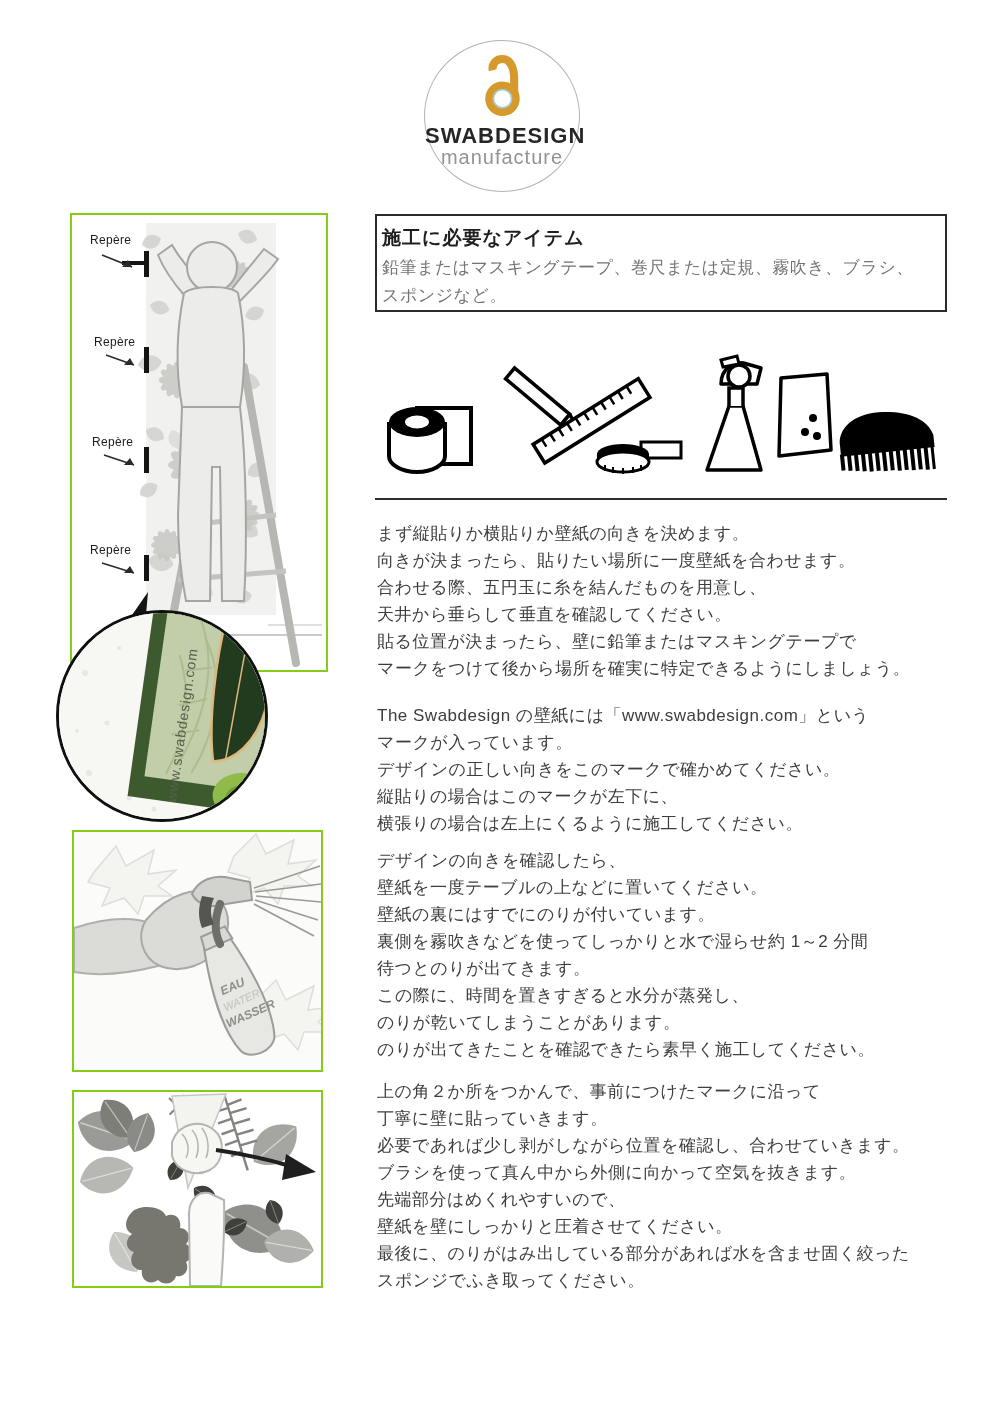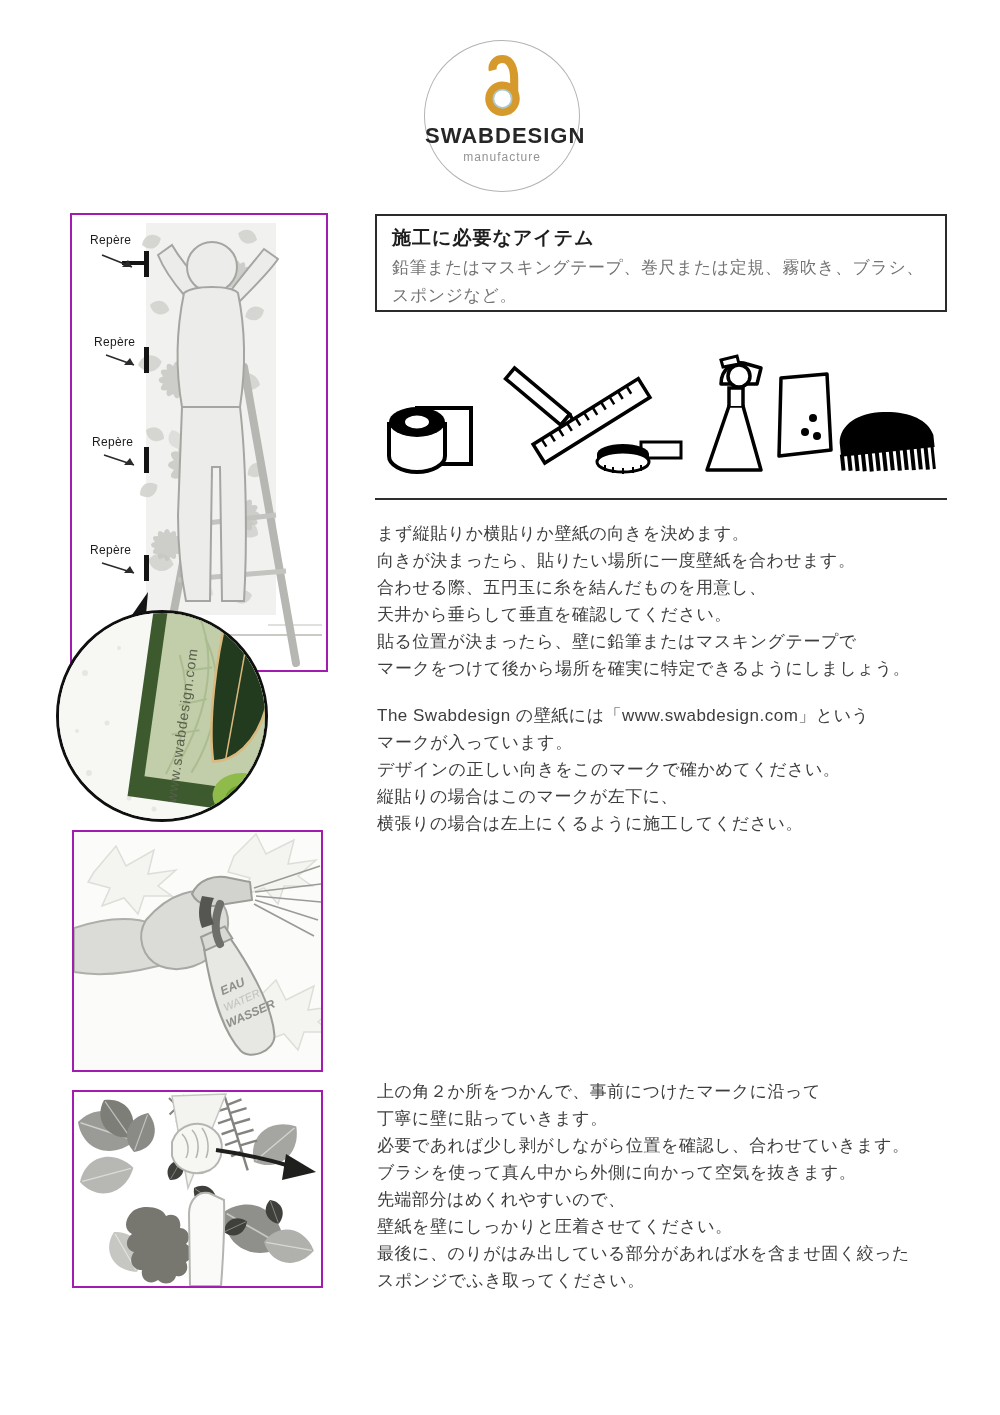--- a/index.html
+++ b/index.html
@@ -3,34 +3,34 @@
 <meta charset="utf-8">
 <style>
   html,body{margin:0;padding:0;background:#fff;}
   .page{position:relative;width:1000px;height:1415px;background:#fff;overflow:hidden;
         font-family:"Liberation Sans",sans-serif;color:#3d3d3d;}
   
   .logo{position:absolute;left:424px;top:40px;width:154px;height:150px;border:1.5px solid #b3b3b3;
         border-radius:50%;background:#fff;text-align:center;}
   .logo-mark{margin-top:13px;height:66px;}
   .logo-brand{font-size:22px;font-weight:bold;letter-spacing:1px;color:#262626;line-height:24px;}
-  .logo-sub{font-size:12px;color:#939393;letter-spacing:1px;line-height:19px;}
+  .logo-sub{font-size:20px;color:#939393;letter-spacing:1px;line-height:19px;}
   
-  .fig{position:absolute;background:#fff;border:2px solid #a21caf;box-sizing:border-box;}
+  .fig{position:absolute;background:#fff;border:2px solid #84cc16;box-sizing:border-box;}
   #fig-hanging{left:70px;top:213px;width:258px;height:459px;}
   .repere-label{position:absolute;font-size:12px;color:#1c1c1c;letter-spacing:.3px;}
   #detail-pointer{position:absolute;left:112px;top:592px;z-index:4;}
   #detail-circle{position:absolute;left:56px;top:610px;width:206px;height:206px;border:3px solid #101010;
         border-radius:50%;overflow:hidden;background:#f7f7f4;z-index:5;}
   #fig-spray{left:72px;top:830px;width:251px;height:242px;}
   #fig-apply{left:72px;top:1090px;width:251px;height:198px;}
   .fig svg{display:block;}
   
   .items-box{position:absolute;left:375px;top:214px;width:572px;height:98px;box-sizing:border-box;
-        border:2px solid #2b2b2b;padding:9px 15px 0 15px;}
+        border:2px solid #2b2b2b;padding:9px 15px 0 5px;}
   .items-title{font-size:19px;font-weight:bold;color:#1e1e1e;letter-spacing:1px;line-height:26px;margin:0 0 3px 0;}
   .items-body{font-size:17px;line-height:28px;letter-spacing:.5px;margin:0;color:#737373;}
   .tools-row{position:absolute;left:375px;top:352px;width:572px;height:124px;}
   .tools-row svg{position:absolute;}
   .rule{position:absolute;left:375px;top:498px;width:572px;height:0;border-top:2.5px solid #2e2e2e;}
   .para{position:absolute;left:377px;width:578px;font-size:17px;line-height:27px;letter-spacing:.5px;
         color:#3d3d3d;white-space:pre-line;margin:0;}
   #para-1{top:520px;} #para-2{top:702px;} #para-3{top:847px;} #para-4{top:1079px;font-family:Liberation Mono, monospace;}
 </style>
 </head>
@@ -342,20 +342,28 @@
 向きが決まったら、貼りたい場所に一度壁紙を合わせます。
 合わせる際、五円玉に糸を結んだものを用意し、
 天井から垂らして垂直を確認してください。
 貼る位置が決まったら、壁に鉛筆またはマスキングテープで
 マークをつけて後から場所を確実に特定できるようにしましょう。</p>
   <p class="para" id="para-2">The Swabdesign の壁紙には「www.swabdesign.com」という
 マークが入っています。
 デザインの正しい向きをこのマークで確かめてください。
 縦貼りの場合はこのマークが左下に、
 横張りの場合は左上にくるように施工してください。</p>
+  <p class="para" id="para-3">デザインの向きを確認したら、
+壁紙を一度テーブルの上などに置いてください。
+壁紙の裏にはすでにのりが付いています。
+裏側を霧吹きなどを使ってしっかりと水で湿らせ約 1～2 分間
+待つとのりが出てきます。
+この際に、時間を置きすぎると水分が蒸発し、
+のりが乾いてしまうことがあります。
+のりが出てきたことを確認できたら素早く施工してください。</p>
   <p class="para" id="para-4">上の角２か所をつかんで、事前につけたマークに沿って
 丁寧に壁に貼っていきます。
 必要であれば少し剥がしながら位置を確認し、合わせていきます。
 ブラシを使って真ん中から外側に向かって空気を抜きます。
 先端部分はめくれやすいので、
 壁紙を壁にしっかりと圧着させてください。
 最後に、のりがはみ出している部分があれば水を含ませ固く絞った
 スポンジでふき取ってください。</p>
 
 </div>

